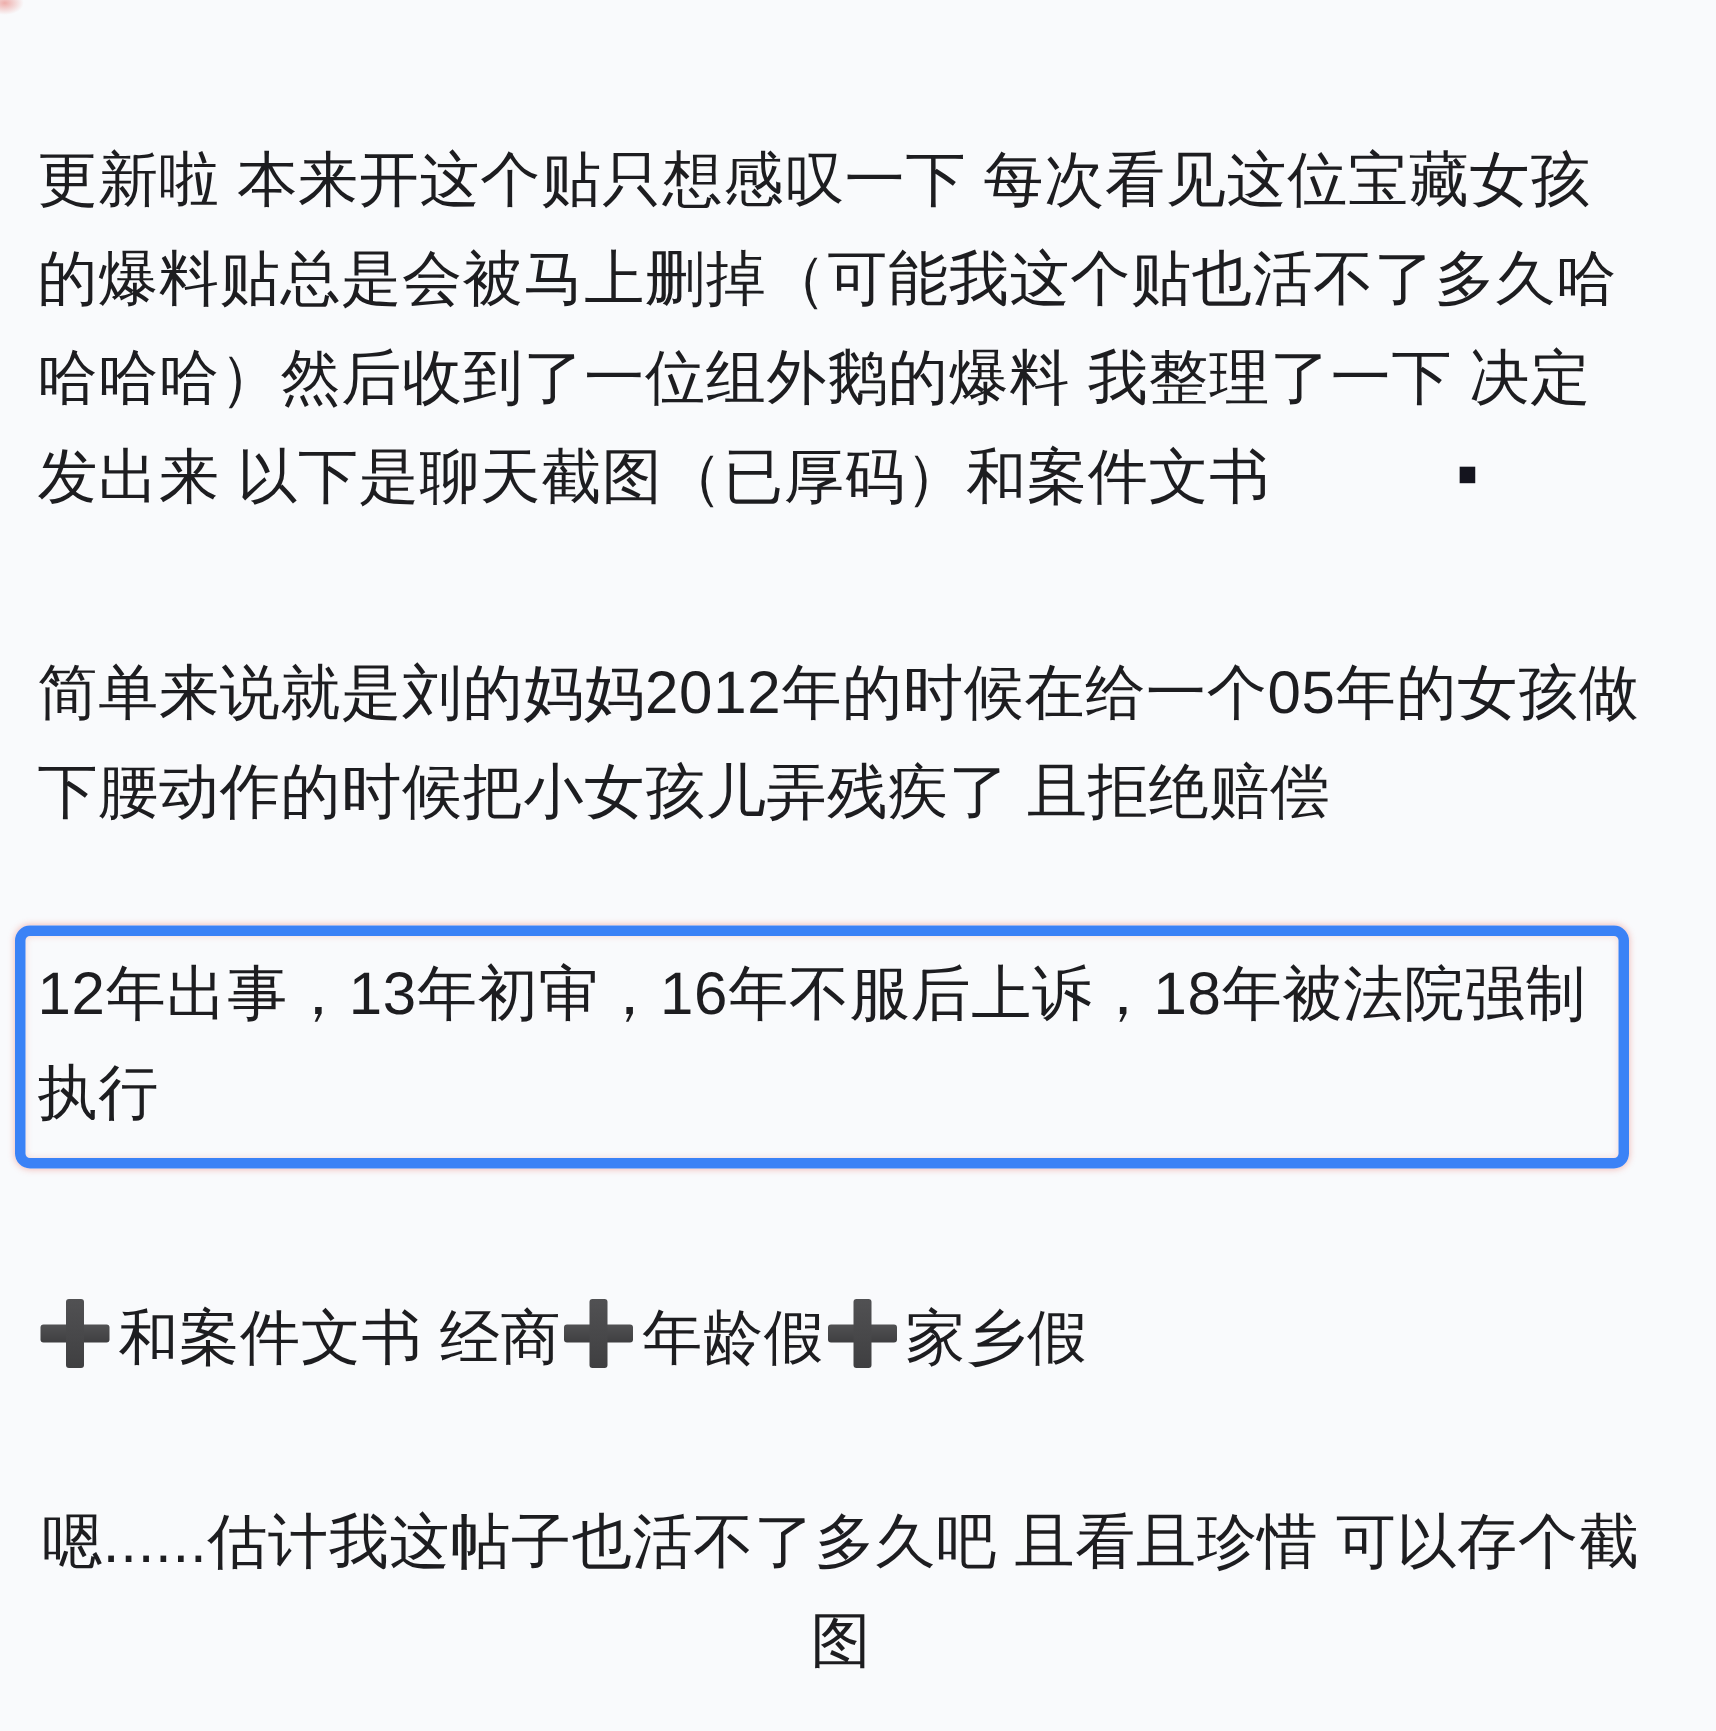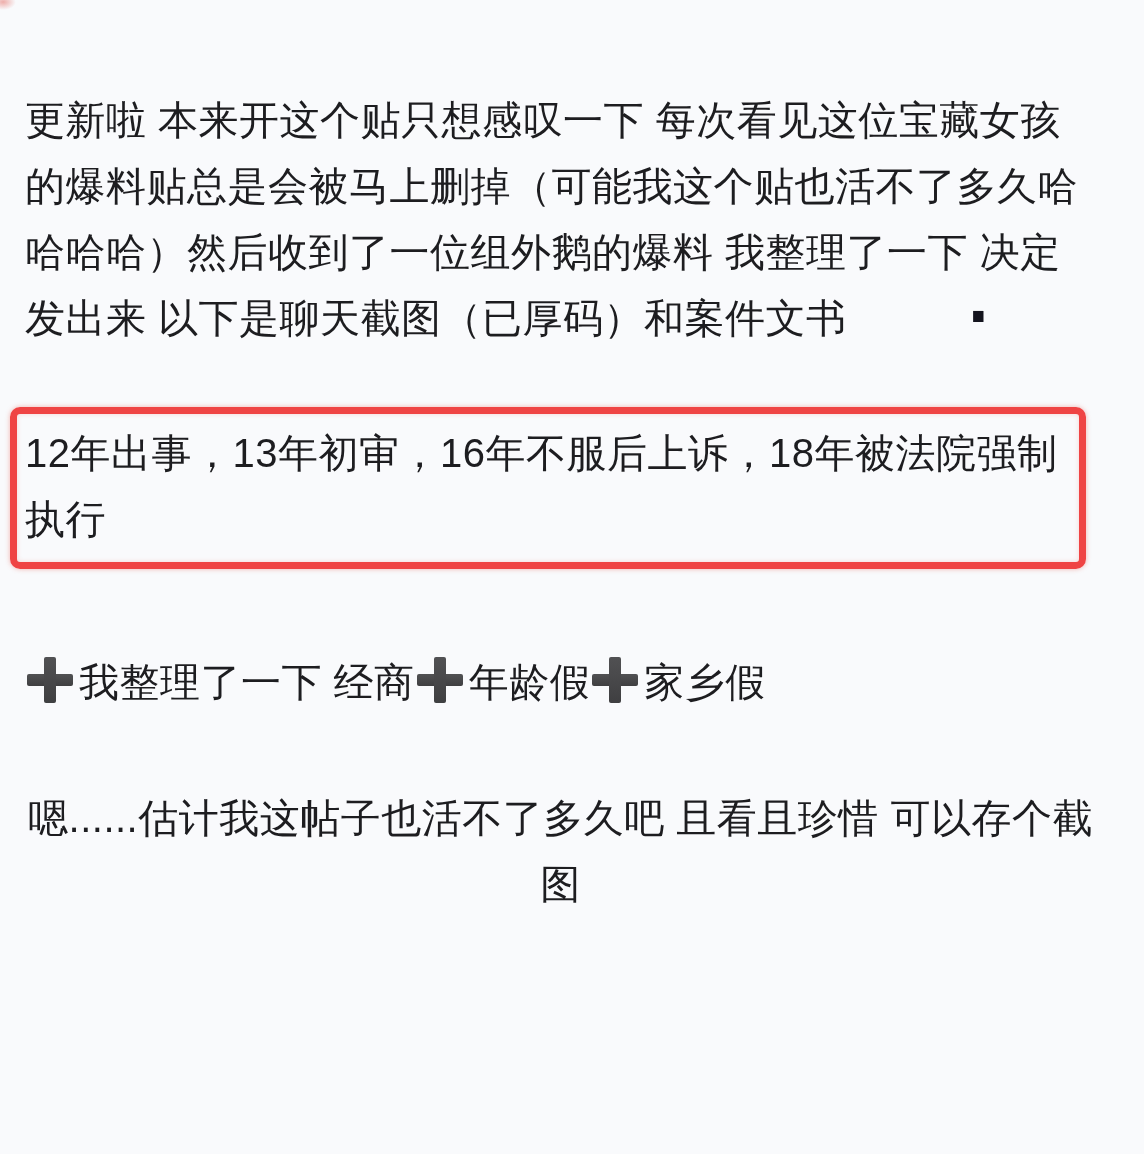--- a/index.html
+++ b/index.html
@@ -37,21 +37,21 @@
     white-space: pre;
     letter-spacing: 0.5px;
     color: #1d1d20;
   }
   .para-2 { margin-top: 78px; }
   .highlight-box {
     box-sizing: border-box;
     margin-top: 56px;
     margin-left: -15px;
     width: 1076px;
-    border: 7px solid #ef4444;
+    border: 7px solid #3b82f6;
     border-radius: 10px;
     box-shadow: 0 0 5px rgba(225,48,30,0.35), inset 0 0 5px rgba(225,48,30,0.18);
     padding: 6px 14px 10px 8px;
     background: transparent;
   }
   .highlight-box .para { margin: 0; }
   .tags-line { margin-top: 80px; }
   .para-3 { margin-top: 70px; text-align: center; }
   .stray-dot {
     position: absolute;
@@ -96,24 +96,26 @@
 
   <div class="corner-artifact"></div>
 
   <p class="para para-1">更新啦 本来开这个贴只想感叹一下 每次看见这位宝藏女孩
 的爆料贴总是会被马上删掉（可能我这个贴也活不了多久哈
 哈哈哈）然后收到了一位组外鹅的爆料 我整理了一下 决定
 发出来 以下是聊天截图（已厚码）和案件文书</p>
 
   <span class="stray-dot">·</span>
 
+  <p class="para para-2">简单来说就是刘的妈妈2012年的时候在给一个05年的女孩做
+下腰动作的时候把小女孩儿弄残疾了 且拒绝赔偿</p>
 
   <div class="highlight-box">
     <p class="para">12年出事，13年初审，16年不服后上诉，18年被法院强制
 执行</p>
   </div>
 
-  <p class="para tags-line"><span class="plus"><i class="bar-h"></i><i class="bar-v"></i></span><span>我整理了一下 经商</span><span class="plus"><i class="bar-h"></i><i class="bar-v"></i></span><span>年龄假</span><span class="plus"><i class="bar-h"></i><i class="bar-v"></i></span><span>家乡假</span></p>
+  <p class="para tags-line"><span class="plus"><i class="bar-h"></i><i class="bar-v"></i></span><span>和案件文书 经商</span><span class="plus"><i class="bar-h"></i><i class="bar-v"></i></span><span>年龄假</span><span class="plus"><i class="bar-h"></i><i class="bar-v"></i></span><span>家乡假</span></p>
 
   <p class="para para-3">嗯......估计我这帖子也活不了多久吧 且看且珍惜 可以存个截
 图</p>
 
 </div>
 
 </body></html>

